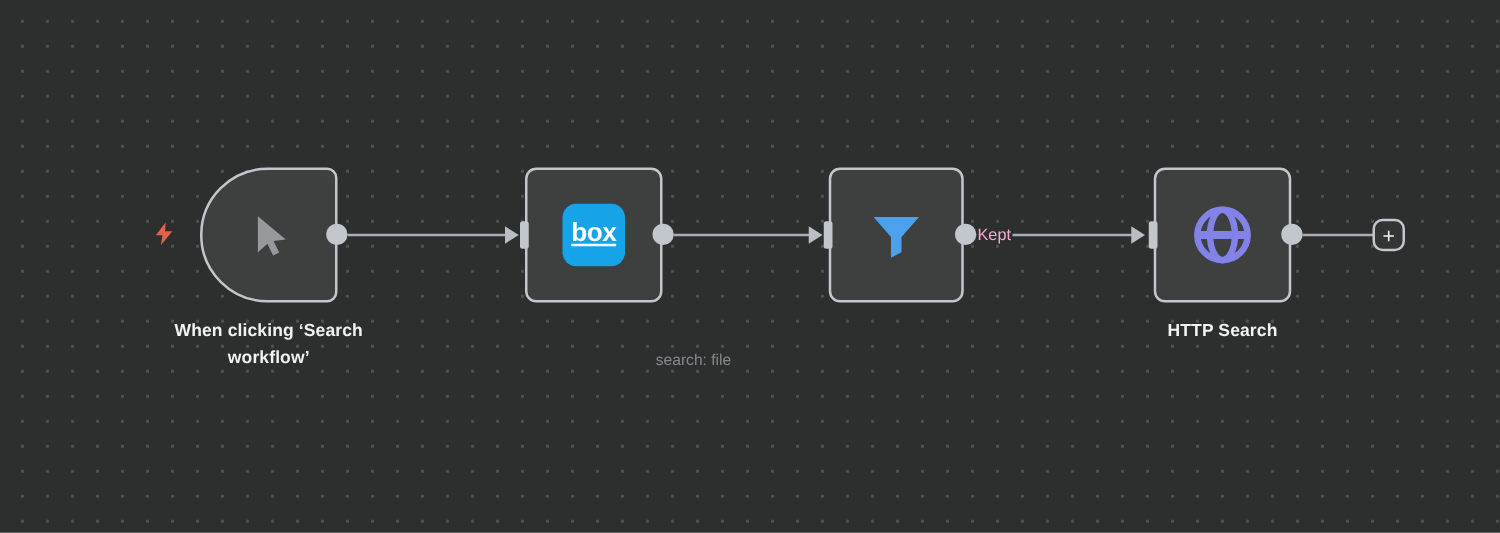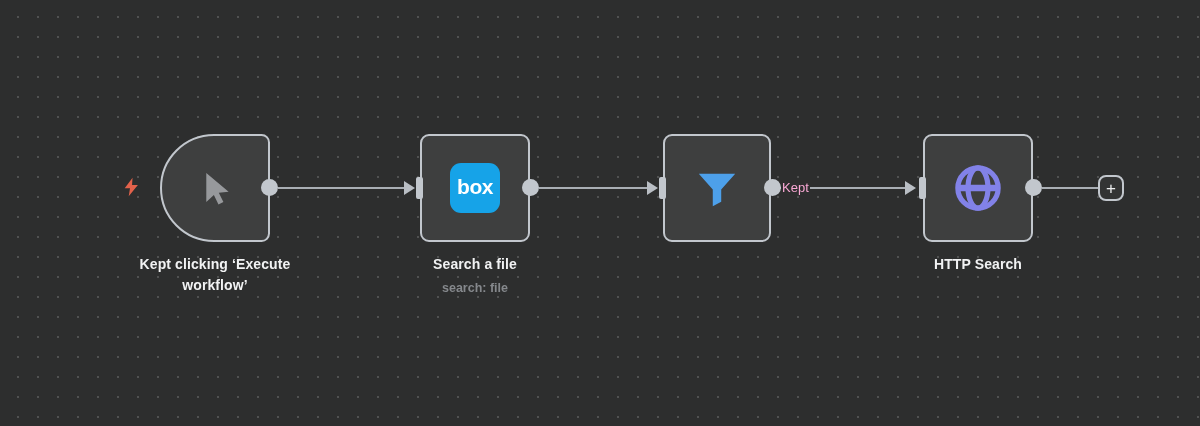--- a/index.html
+++ b/index.html
@@ -85,24 +85,24 @@
     color: #f1f2f3;
     font-size: 14px;
     font-weight: 700;
     line-height: 21px;
     letter-spacing: 0.1px;
   }
   .node-sublabel {
     position: absolute;
     top: 281px;
     width: 220px;
-    text-align: center;
+    text-align: right;
     color: #85888c;
     font-size: 12.5px;
-    font-weight: 700;
+    font-weight: 400;
   }
   .label-trigger { left: 105px; }
   .label-box     { left: 365px; }
   .sublabel-box  { left: 365px; }
   .label-filter  { left: 607px; }
   .label-http    { left: 868px; }
 
   .conn-label {
     position: absolute;
     top: 180px;
@@ -128,20 +128,21 @@
     background: #16a3e8;
     display: flex;
     align-items: center;
     justify-content: center;
     color: #ffffff;
     font-size: 21px;
     font-weight: 700;
     letter-spacing: -0.5px;
     padding-bottom: 2px;
     box-sizing: border-box;
+    text-decoration: underline;
   }
   .add-button {
     position: absolute;
     left: 1098px;
     top: 175px;
     width: 26px;
     height: 26px;
     border: 2px solid #c2c7cd;
     border-radius: 8px;
     background: #333434;
@@ -179,27 +180,26 @@
   <div class="in-port" style="left:919px;"></div>
 
   <div class="conn-line" style="left:1042px; width:58px;"></div>
 
   <div class="node node-trigger">
     <svg width="38" height="42" viewBox="0 0 24 24">
       <path d="M6.5 2.5 V20.8 L11.3 16.4 L14.2 22.4 L17.3 20.9 L14.4 15 L20.6 14.3 Z" fill="#97999c"></path>
     </svg>
   </div>
   <div class="out-circle" style="left:261px;"></div>
-  <div class="node-label label-trigger">Kept clicking ‘Execute workflow’</div>
+  <div class="node-label label-trigger">When clicking ‘Search workflow’</div>
 
   <div class="node node-box">
     <div class="box-logo">box</div>
   </div>
   <div class="out-circle" style="left:522px;"></div>
-  <div class="node-label label-box">Search a file</div>
   <div class="node-sublabel sublabel-box">search: file</div>
 
   <div class="node node-filter">
     <svg width="46" height="46" viewBox="0 0 24 24">
       <path d="M2.5 4.5 H21.5 L14.2 12.8 V19.2 L9.8 21.5 V12.8 Z" fill="#4da0ea"></path>
     </svg>
   </div>
   <div class="out-circle" style="left:764px;"></div>
 
   <div class="node node-http">

